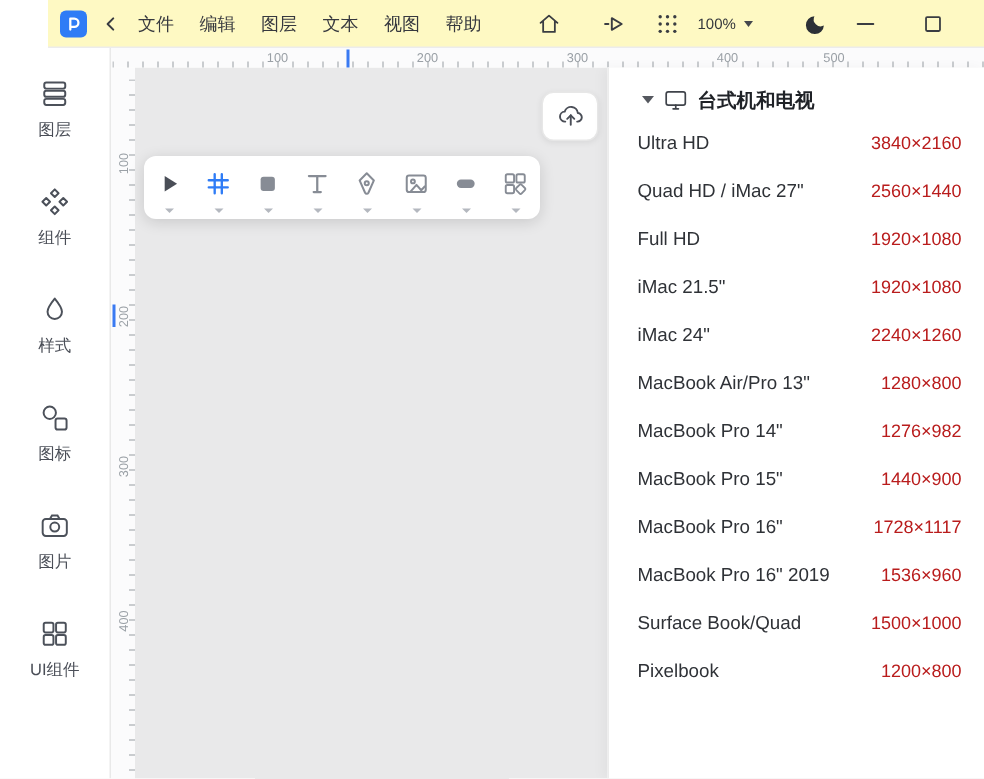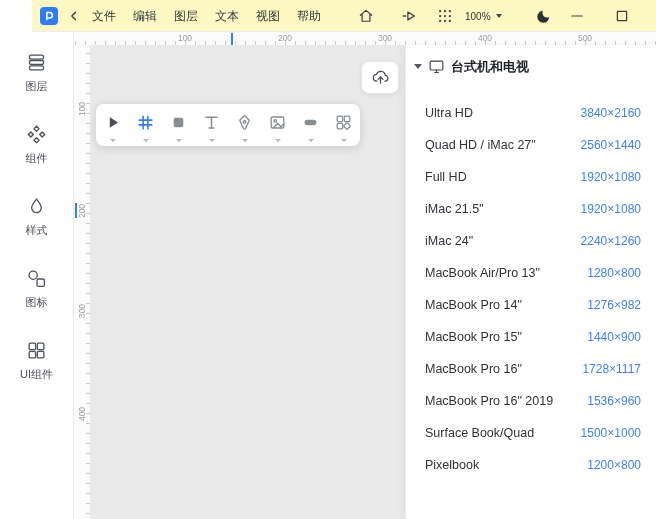--- a/index.html
+++ b/index.html
@@ -47,27 +47,27 @@
       border-left:3px solid transparent; border-right:3px solid transparent; border-top:3.5px solid #b4b8bf; }
 
   
   .upload-btn { position:absolute; left:287px; top:29px; width:38px; height:33px; background:#fff; border:1px solid #e7e7e7;
       border-radius:8px; box-shadow:0 1px 4px rgba(0,0,0,.07); display:flex; align-items:center; justify-content:center; cursor:pointer; z-index:10; }
   .upload-btn svg { width:19px; height:19px; }
 
   
   .device-panel { position:absolute; left:331px; top:13px; right:0; bottom:0; background:#fff;
       border-left:1px solid #ececec; box-shadow:-3px 0 8px rgba(0,0,0,.04); z-index:20; overflow:hidden; }
-  .panel-header { height:43px; display:flex; align-items:center; padding-left:8px; gap:6px; }
+  .panel-header { height:43px; display:flex; align-items:center; padding-left:22px; gap:6px; }
   .panel-caret { width:0; height:0; border-left:4px solid transparent; border-right:4px solid transparent; border-top:5px solid #55585f; cursor:pointer; }
   .panel-header svg { width:17px; height:17px; }
   .panel-title { font-size:13px; color:#1f2227; font-weight:600; }
-  .device-row { height:32px; display:flex; align-items:flex-end; justify-content:space-between; padding:0 15px 0 19px; cursor:pointer; }
+  .device-row { height:32px; display:flex; align-items:flex-start; justify-content:space-between; padding:0 15px 0 19px; cursor:pointer; }
   .device-name { font-size:12.5px; color:#2f3237; white-space:nowrap; }
-  .device-size { font-size:12px; color:#3b82f6; white-space:nowrap; }
+  .device-size { font-size:12px; color:#b91c1c; white-space:nowrap; }
 </style>
 </head>
 <body>
 
 <div class="window">
 
   <header class="topbar">
     <div class="logo">
       <svg viewBox="0 0 18 18">
           <path d="M6.6 13.2V5h3a3.1 3.1 0 0 1 0 6.2h-3" fill="none" stroke="#fff" stroke-width="1.7" stroke-linecap="round" stroke-linejoin="round"></path>
@@ -165,38 +165,46 @@
     </div>
     <div class="side-item">
       <svg viewBox="0 0 24 24">
           <circle cx="8.2" cy="8.2" r="4.7"></circle>
           <rect x="12.6" y="12.6" width="8.4" height="8.4" rx="1.6"></rect>
         </svg>
       <span class="lbl">图标</span>
     </div>
     <div class="side-item">
       <svg viewBox="0 0 24 24">
+          <rect x="2.8" y="6.8" width="18.4" height="13" rx="2.4"></rect>
+          <circle cx="12" cy="13" r="3.4"></circle>
+          <path d="M8.3 6.8l1.6-2.6h4.2l1.6 2.6"></path>
+        </svg>
+      <span class="lbl">图片</span>
+    </div>
+    <div class="side-item">
+      <svg viewBox="0 0 24 24">
           <rect x="3.6" y="3.6" width="7.4" height="7.4" rx="1.4"></rect>
           <rect x="13" y="3.6" width="7.4" height="7.4" rx="1.4"></rect>
           <rect x="3.6" y="13" width="7.4" height="7.4" rx="1.4"></rect>
           <rect x="13" y="13" width="7.4" height="7.4" rx="1.4"></rect>
         </svg>
       <span class="lbl">UI组件</span>
     </div>
   </aside>
 
   <div class="workspace">
     <div class="canvas"></div>
 
     <div class="ruler-top">
       <span class="rt-label" style="left:111px">100</span>
       <span class="rt-label" style="left:211px">200</span>
       <span class="rt-label" style="left:311px">300</span>
       <span class="rt-label" style="left:411px">400</span>
-      <span class="rt-label" style="left:511px">500</span>
+      <span class="rt-label" style="left:482px">500</span>
       <span class="marker-top"></span>
     </div>
 
     <div class="ruler-left">
       <span class="rl-label" style="top:59px">100</span>
       <span class="rl-label" style="top:161px">200</span>
       <span class="rl-label" style="top:261px">300</span>
       <span class="rl-label" style="top:364px">400</span>
       <span class="marker-left"></span>
     </div>

